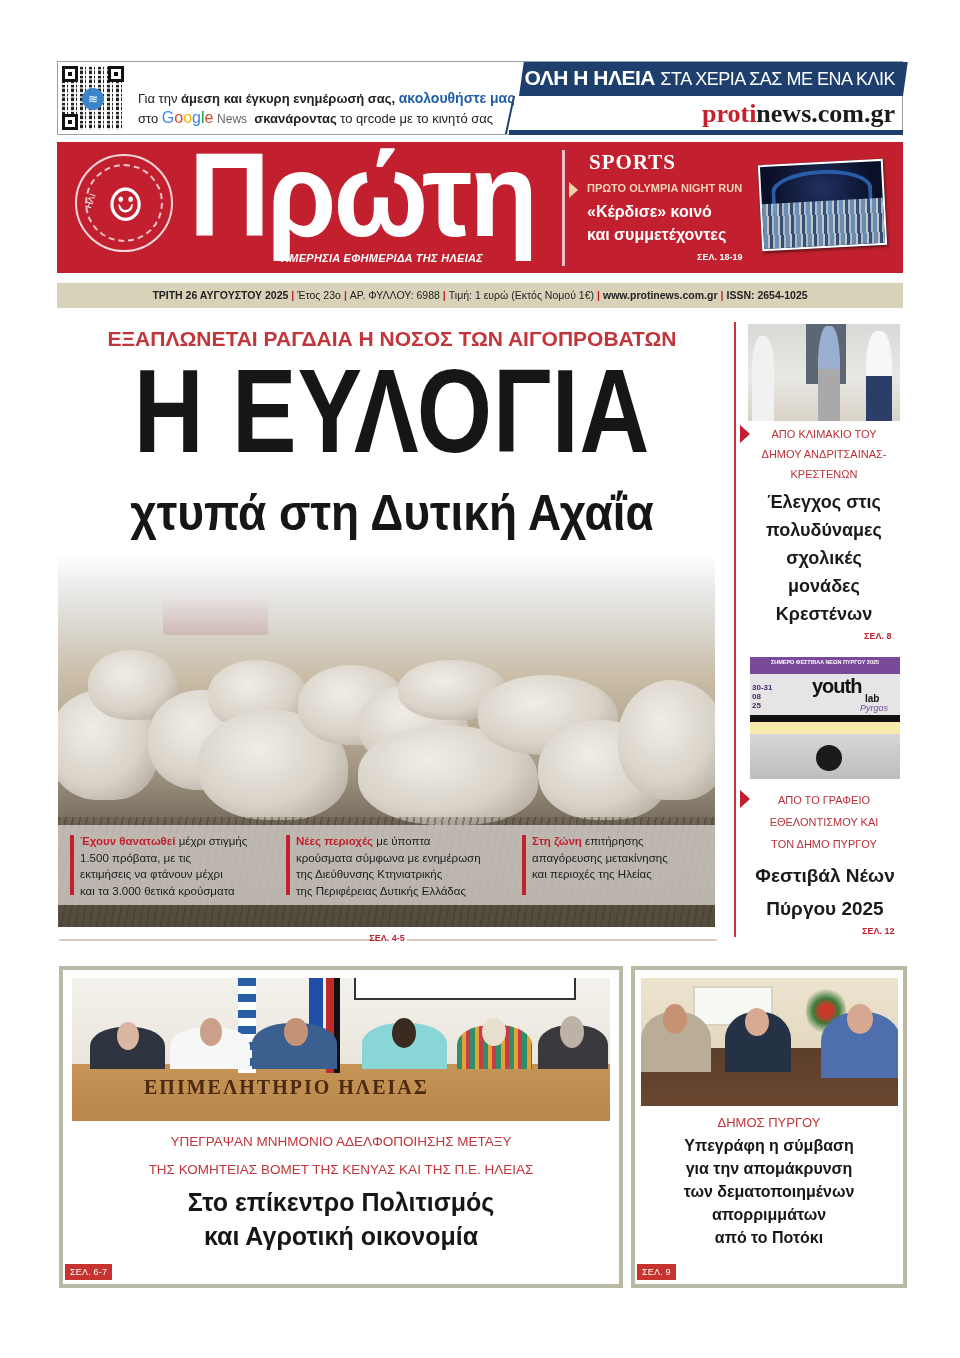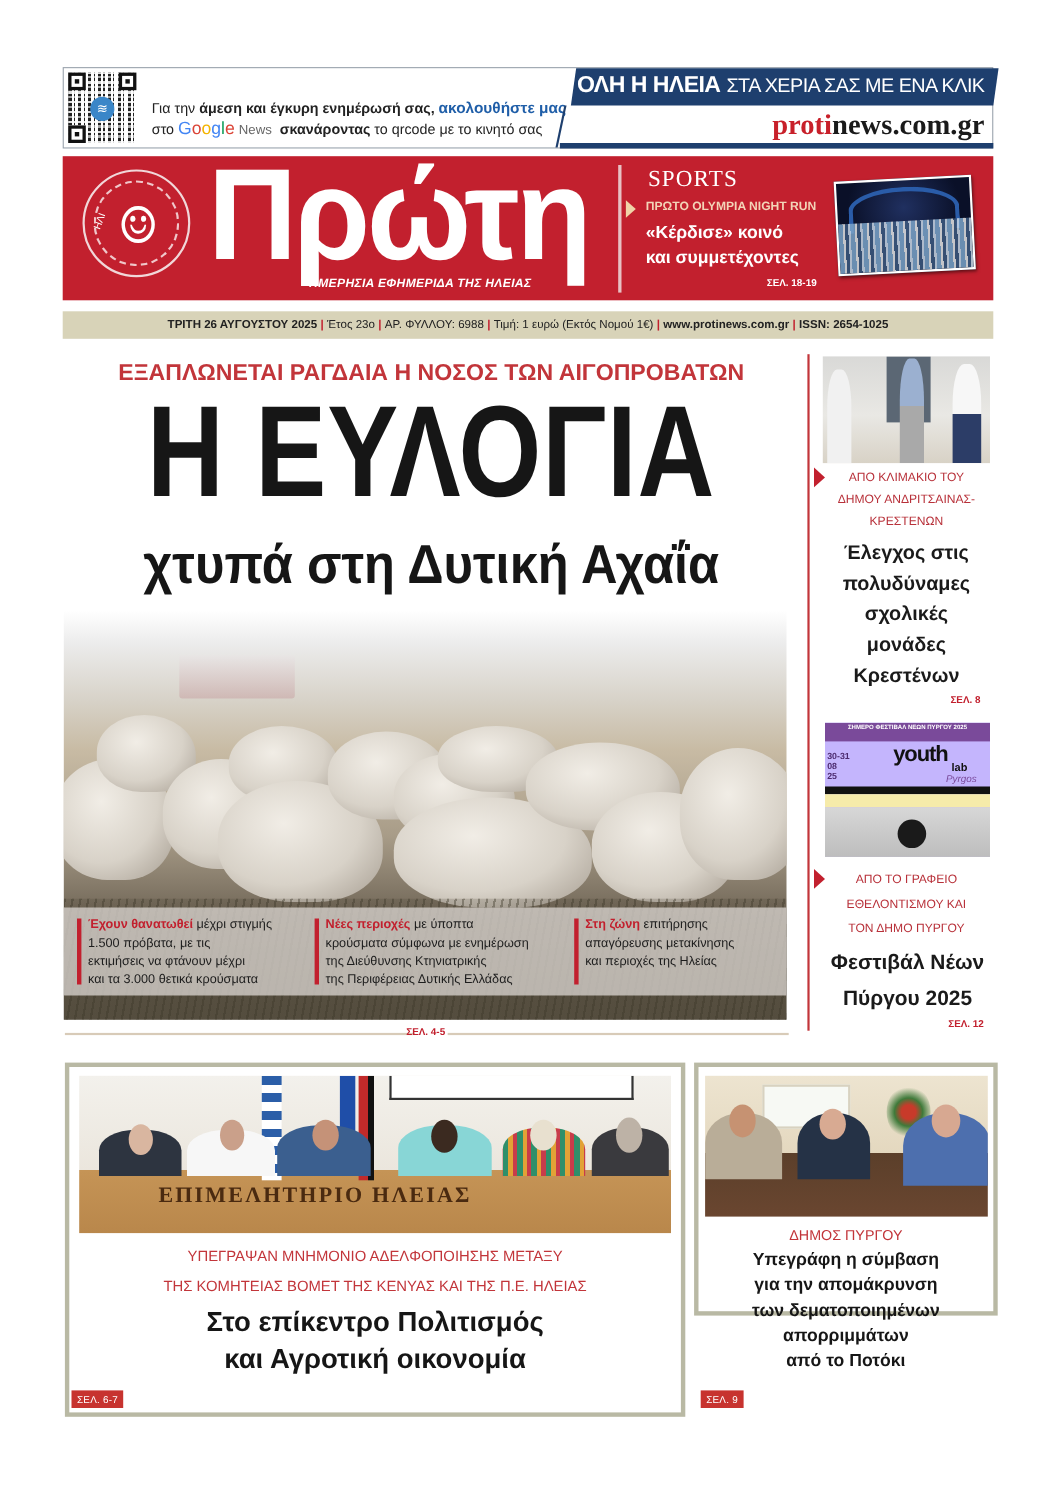--- a/index.html
+++ b/index.html
@@ -34,21 +34,21 @@
 
   
   .masthead { position: absolute; left: 57px; top: 142px; width: 846px; height: 131px; background: #c2202e; }
   .coin { position: absolute; left: 18px; top: 12px; width: 98px; height: 98px; border: 2px solid #f1d7d9; border-radius: 50%; }
   .coin::before { content: ""; position: absolute; inset: 8px; border-radius: 50%; border: 2px dashed rgba(255,255,255,.75); }
   .coin .profile { position: absolute; left: 28px; top: 22px; color: #fff; font-size: 46px; font-family: "DejaVu Serif", serif; transform: scaleX(.9); }
   .coin .ini { position: absolute; left: 6px; top: 40px; color: #fff; font-size: 9px; transform: rotate(-70deg); }
   .title { position: absolute; left: 132px; top: -6px; color: #fff; font-size: 118px; font-weight: bold; letter-spacing: -3px; transform: scaleX(.95); transform-origin: left; line-height: 1; }
   .subtitle { position: absolute; left: 224px; top: 110px; color: #fff; font-size: 11px; font-weight: bold; font-style: italic; letter-spacing: .3px; }
   .sports-divider { position: absolute; left: 505px; top: 8px; width: 3px; height: 116px; background: #e8c1c4; }
-  .sports-label { position: absolute; left: 532px; top: 8px; color: #fff; font-family: "Liberation Serif", serif; font-weight: normal; font-size: 21px; letter-spacing: 1px; }
+  .sports-label { position: absolute; left: 532px; top: 8px; color: #fff; font-family: "Liberation Serif", serif; font-weight: bold; font-size: 21px; letter-spacing: 1px; }
   .sports-tri { position: absolute; left: 512px; top: 40px; width: 0; height: 0; border-left: 9px solid #f0d4a8; border-top: 8px solid transparent; border-bottom: 8px solid transparent; }
   .sports-kicker { position: absolute; left: 530px; top: 40px; color: #f3d4b8; font-size: 11px; font-weight: bold; }
   .sports-head { position: absolute; left: 530px; top: 58px; color: #fff; font-size: 16px; font-weight: bold; line-height: 23px; }
   .sports-page { position: absolute; left: 640px; top: 110px; color: #fff; font-size: 9px; font-weight: bold; }
   .sports-photo { position: absolute; left: 703px; top: 20px; width: 125px; height: 86px; transform: rotate(-3deg); border: 2px solid #fff;
       background: radial-gradient(ellipse at 50% 30%, #203060 0%, #0a1028 60%), #0a1028; box-shadow: 1px 2px 3px rgba(0,0,0,.5); overflow: hidden; }
   .sports-photo .crowd { position: absolute; left: 0; right: 0; bottom: 0; height: 55%; background:
       repeating-linear-gradient(90deg, #7ba4c9 0 4px, #e5e5e5 4px 6px, #3d5a80 6px 9px, #c9d7e6 9px 11px); opacity: .85; }
   .sports-photo .arch { position: absolute; left: 10px; right: 10px; top: 6px; height: 40px; border: 4px solid #2a5ca8; border-bottom: none; border-radius: 50% 50% 0 0; }
 
@@ -79,21 +79,21 @@
 
   
   .side-rule { position: absolute; left: 734px; top: 322px; width: 2px; height: 615px; background: #c2353a; }
   .side-photo1 { position: absolute; left: 748px; top: 324px; width: 152px; height: 97px; overflow: hidden; background: linear-gradient(180deg, #d9d9d7 0%, #e9e8e4 55%, #d8d2c6 100%); }
   .side-photo1 .door { position: absolute; left: 58px; top: 0; width: 40px; height: 60px; background: #5b6774; }
   .side-photo1 .p { position: absolute; bottom: 0; border-radius: 40% 40% 0 0; }
   .tri { position: absolute; width: 0; height: 0; border-left: 10px solid #c2202e; border-top: 9px solid transparent; border-bottom: 9px solid transparent; }
   .side-kicker { position: absolute; left: 748px; width: 152px; text-align: center; color: #b8313a; font-size: 11px; line-height: 20px; }
   .side-head { position: absolute; left: 748px; width: 152px; text-align: center; color: #1a1a1a; font-size: 18px; font-weight: bold; line-height: 28px; }
   .side-page { position: absolute; font-size: 9px; font-weight: bold; color: #c2202e; }
-  .side-poster { position: absolute; left: 750px; top: 657px; width: 150px; height: 122px; background: #c4b5fd; overflow: hidden; }
+  .side-poster { position: absolute; left: 750px; top: 657px; width: 150px; height: 122px; background: #e5e5e5; overflow: hidden; }
   .side-poster .band { position: absolute; left: 0; right: 0; top: 0; height: 17px; background: #7a4a9a; color: #fff; font-size: 5.5px; font-weight: bold; text-align: center; line-height: 8px; padding-top: 1px; }
   .side-poster .youth { position: absolute; left: 62px; top: 18px; font-size: 20px; font-weight: bold; color: #111; letter-spacing: -1px; }
   .side-poster .lab { position: absolute; left: 115px; top: 36px; font-size: 10px; font-weight: bold; color: #111; }
   .side-poster .pyrgos { position: absolute; left: 110px; top: 46px; font-size: 9px; font-style: italic; color: #7a4a9a; }
   .side-poster .dates { position: absolute; left: 2px; top: 26px; font-size: 8px; font-weight: bold; color: #4b2a6e; line-height: 9px; }
   .side-poster .blackband { position: absolute; left: 0; right: 0; top: 58px; height: 7px; background: #111; }
   .side-poster .yellow { position: absolute; left: 0; right: 0; top: 65px; height: 12px; background: #f6ebaa; }
   .side-poster .cartoon { position: absolute; left: 0; right: 0; top: 77px; bottom: 0; background: linear-gradient(180deg, #d7d7d7, #bdbdbd); }
   .side-poster .afro { position: absolute; left: 66px; top: 88px; width: 26px; height: 26px; border-radius: 50%; background: #1a1a1a; }
 
@@ -105,21 +105,21 @@
   .flag-eu { position: absolute; left: 237px; top: 0; width: 14px; height: 85px; background: #1f4ea8; }
   .flag-ke { position: absolute; left: 254px; top: 0; width: 14px; height: 95px; background: linear-gradient(90deg, #c12a2a 0 60%, #111 60%); }
   .person { position: absolute; bottom: 52px; border-radius: 45% 45% 0 0; }
   .head { position: absolute; border-radius: 50%; }
   .desk-sign { position: absolute; left: 72px; top: 98px; font-family: "Liberation Serif", serif; font-weight: bold; font-size: 20px; color: #4a2a10; letter-spacing: 2px; }
   .box-left .kicker { position: absolute; left: 0; right: 0; text-align: center; color: #c2353a; font-size: 13.5px; line-height: 28px; }
   .box-left .headline { position: absolute; left: 0; right: 0; text-align: center; color: #161616; font-size: 25px; font-weight: bold; line-height: 34px; }
   .page-tag { position: absolute; background: #c7332f; color: #fff; font-size: 9px; font-weight: normal; padding: 3px 5px; letter-spacing: .2px; }
 
   
-  .box-right { position: absolute; left: 631px; top: 966px; width: 276px; height: 230px; border: 4px solid #b9b9a4; background: #fff; }
+  .box-right { position: absolute; left: 631px; top: 966px; width: 276px; height: 322px; border: 4px solid #b9b9a4; background: #fff; }
   .box-right .photo { position: absolute; left: 6px; top: 8px; width: 257px; height: 128px; overflow: hidden; background: linear-gradient(180deg, #ede4d0 0%, #e4d8bf 55%, #5b3f2a 55%, #6a4630 100%); }
   .window { position: absolute; left: 52px; top: 8px; width: 80px; height: 40px; background: #f7f9f4; border: 2px solid #d8d2c0; }
   .box-right .kicker { position: absolute; left: 0; right: 0; text-align: center; color: #c2353a; font-size: 13px; line-height: 18px; }
   .box-right .headline { position: absolute; left: 0; right: 0; text-align: center; color: #161616; font-size: 16px; font-weight: bold; line-height: 23px; }
 </style>
 </head>
 <body>
 
 <div class="promo">
   <div class="qr">

